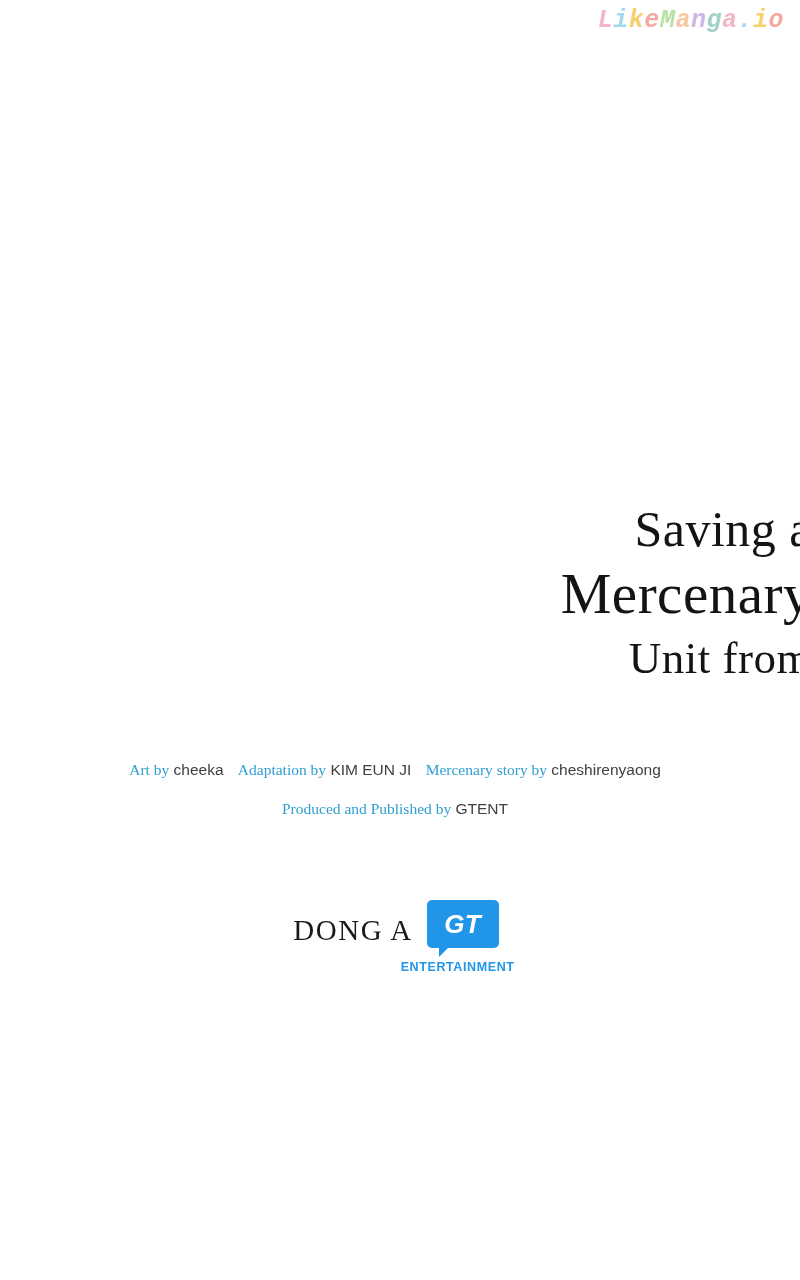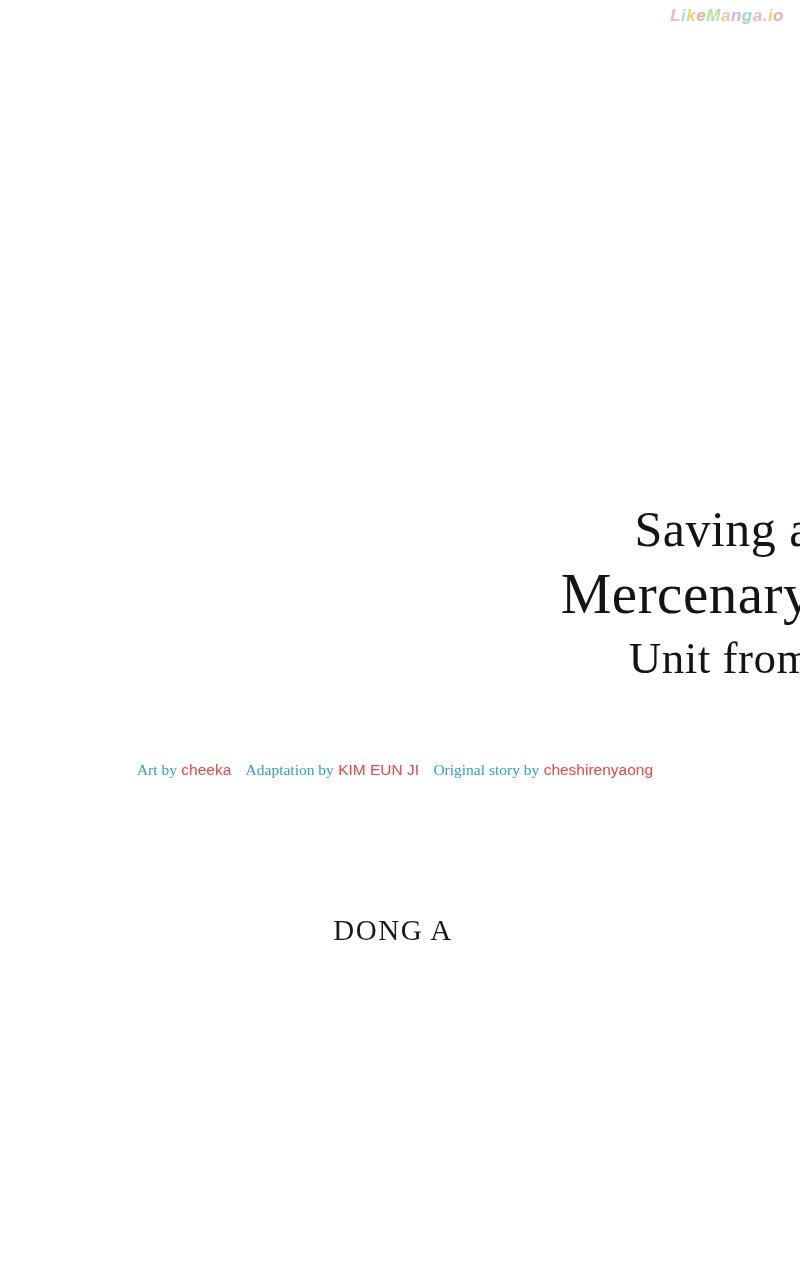--- a/index.html
+++ b/index.html
@@ -13,22 +13,22 @@
     position: relative;
     font-family: "Liberation Sans", sans-serif;
     overflow: hidden;
   }
 
   
   .watermark {
     position: absolute;
     top: 6px;
     right: 16px;
-    font-family: Liberation Sans, sans-serif;
-    font-size: 17px;
+    font-family: Liberation Mono, monospace;
+    font-size: 25px;
     font-weight: bold;
     font-style: italic;
     letter-spacing: 0.5px;
     white-space: nowrap;
     user-select: none;
   }
   .watermark span { display: inline-block; }
   .wm-1 { color: #f3b6c4; }
   .wm-2 { color: #a8d8ef; }
   .wm-3 { color: #f6d06a; }
@@ -69,21 +69,21 @@
     top: 762px;
     left: 0;
     width: 100%;
     text-align: center;
     color: #2f9fd0;
     font-size: 15.5px;
     line-height: 1.0;
   }
   .credit-row { margin-bottom: 23px; white-space: nowrap; }
   .credit-row .lbl { color: #2f9fd0; font-family: Liberation Serif, serif; }
-  .credit-row .val { color: #ef4444; }
+  .credit-row .val { color: #404040; }
   .credit-row .seg { margin-right: 10px; }
 
   
   .logo-row {
     position: absolute;
     top: 900px;
     left: 0;
     width: 100%;
     display: flex;
     align-items: flex-start;
@@ -147,19 +147,28 @@
 <div class="title-block">
   <span class="title-line tl-1">Saving a</span>
   <span class="title-line tl-2">Mercenary</span>
   <span class="title-line tl-3">Unit from</span>
 </div>
 
 <div class="credits">
   <div class="credit-row">
     <span class="seg"><span class="lbl">Art by</span> <span class="val">cheeka</span></span>
     <span class="seg"><span class="lbl">Adaptation by</span> <span class="val">KIM EUN JI</span></span>
-    <span class="seg"><span class="lbl">Original story by</span> <span class="val">cheshirenyaong</span></span>
+    <span class="seg"><span class="lbl">Mercenary story by</span> <span class="val">cheshirenyaong</span></span>
+  </div>
+  <div class="credit-row">
+    <span class="seg"><span class="lbl">Produced and Published by</span> <span class="val">GTENT</span></span>
   </div>
 </div>
 
 <div class="logo-row">
   <div class="dong-a">DONG A</div>
+  <div class="gt-mark">
+    <div class="gt-box">
+      <span class="gt-text">GT</span>
+    </div>
+    <div class="ent-text">ENTERTAINMENT</div>
+  </div>
 </div>
 
 </body></html>

